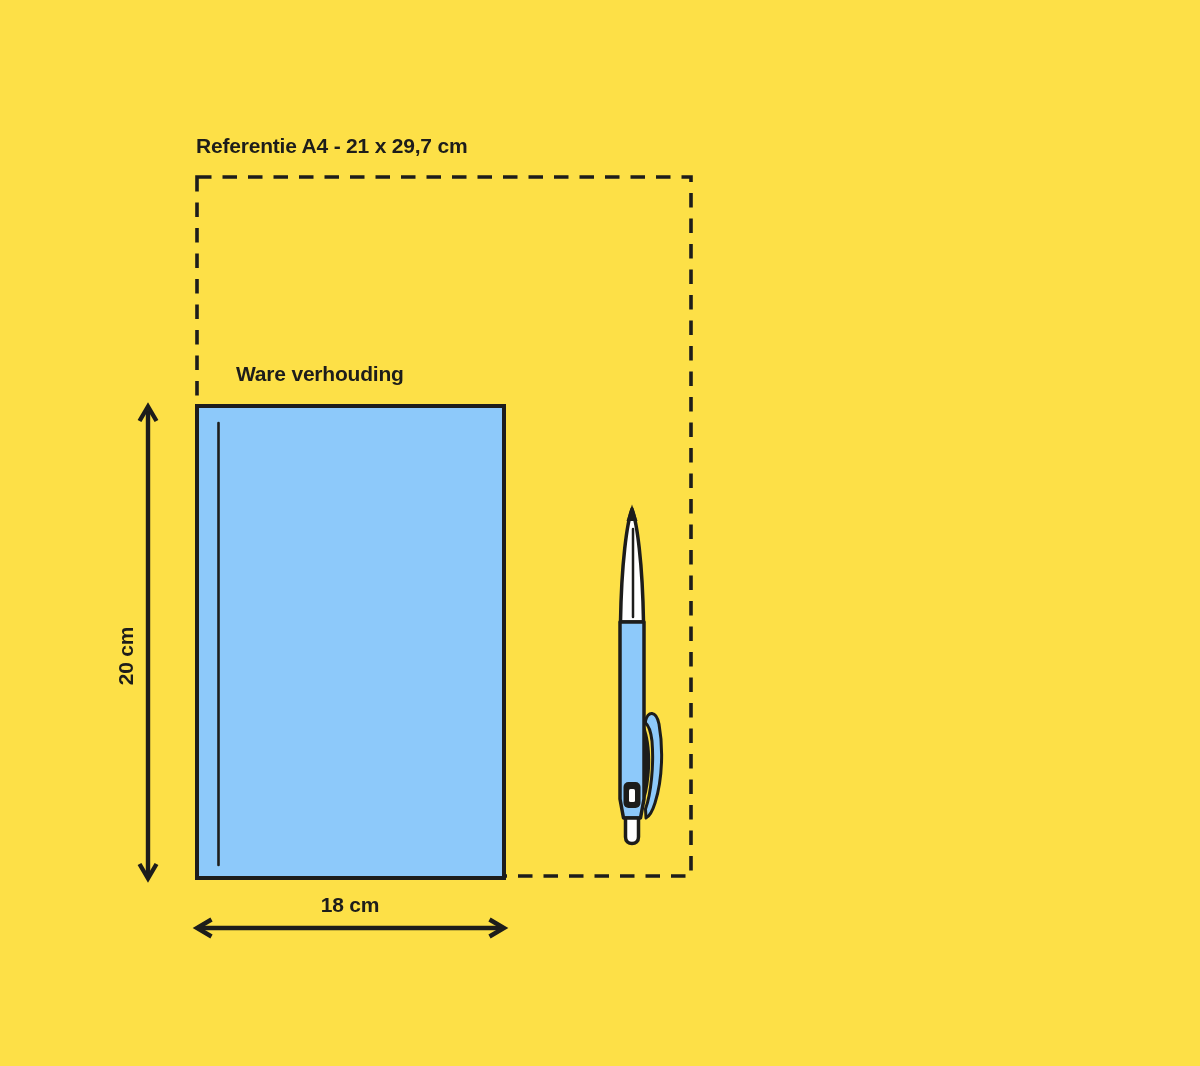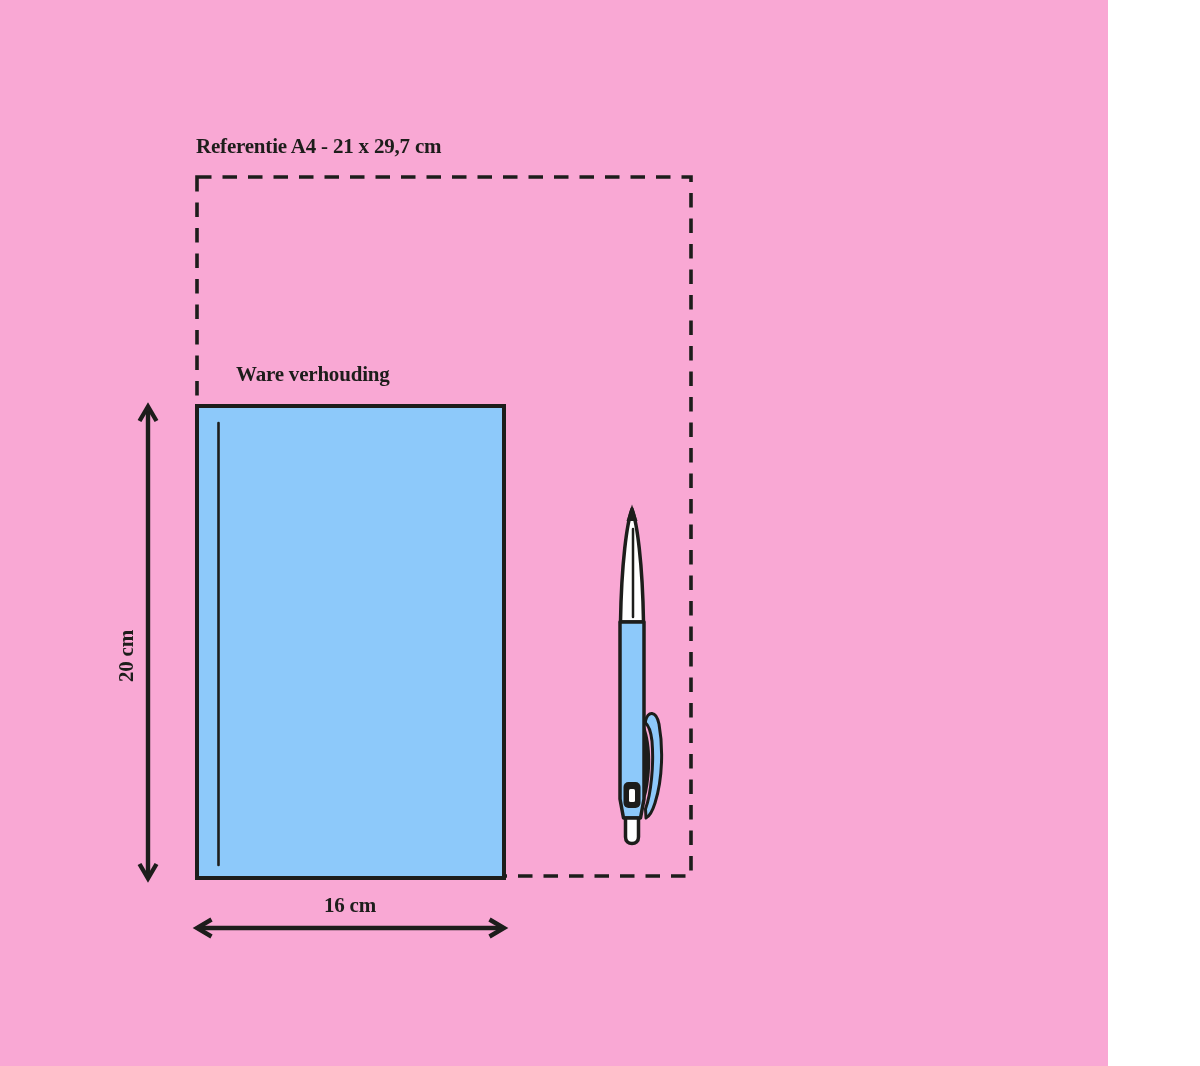--- a/index.html
+++ b/index.html
@@ -1,21 +1,21 @@
 <!DOCTYPE html>
 <html><head>
 <meta charset="utf-8">
 <style>
   html,body{margin:0;padding:0;background:#ffffff;}
   .canvas{
     position:relative;
-    width:1108px;height:1066px;
-    background:#f9a8d4;
+    width:1200px;height:1066px;
+    background:#fde047;
     overflow:hidden;
-    font-family:Liberation Serif, serif;
+    font-family:Liberation Sans, sans-serif;
   }
   svg.art{position:absolute;left:0;top:0;}
   .label{
     position:absolute;
     color:#1d1d1b;
     font-weight:600;
     font-size:21px;
     letter-spacing:-0.2px;
     white-space:nowrap;
     line-height:24px;
@@ -80,15 +80,15 @@
       <path d="M625.5 818 L638.5 818 L638.5 837 C638.5 841.5 635.5 843.5 632 843.5 C628.5 843.5 625.5 841.5 625.5 837 Z" stroke-width="3.5" stroke-linejoin="round" fill="#ffffff" stroke="#1d1d1b"></path>
     </g>
   </svg>
 
   <div class="label title">Referentie A4 - 21 x 29,7 cm</div>
 
   <div class="label ware">Ware verhouding</div>
 
   <div class="label dim-h">20 cm</div>
 
-  <div class="label dim-w">16 cm</div>
+  <div class="label dim-w">18 cm</div>
 
 </div>
 
 </body></html>

